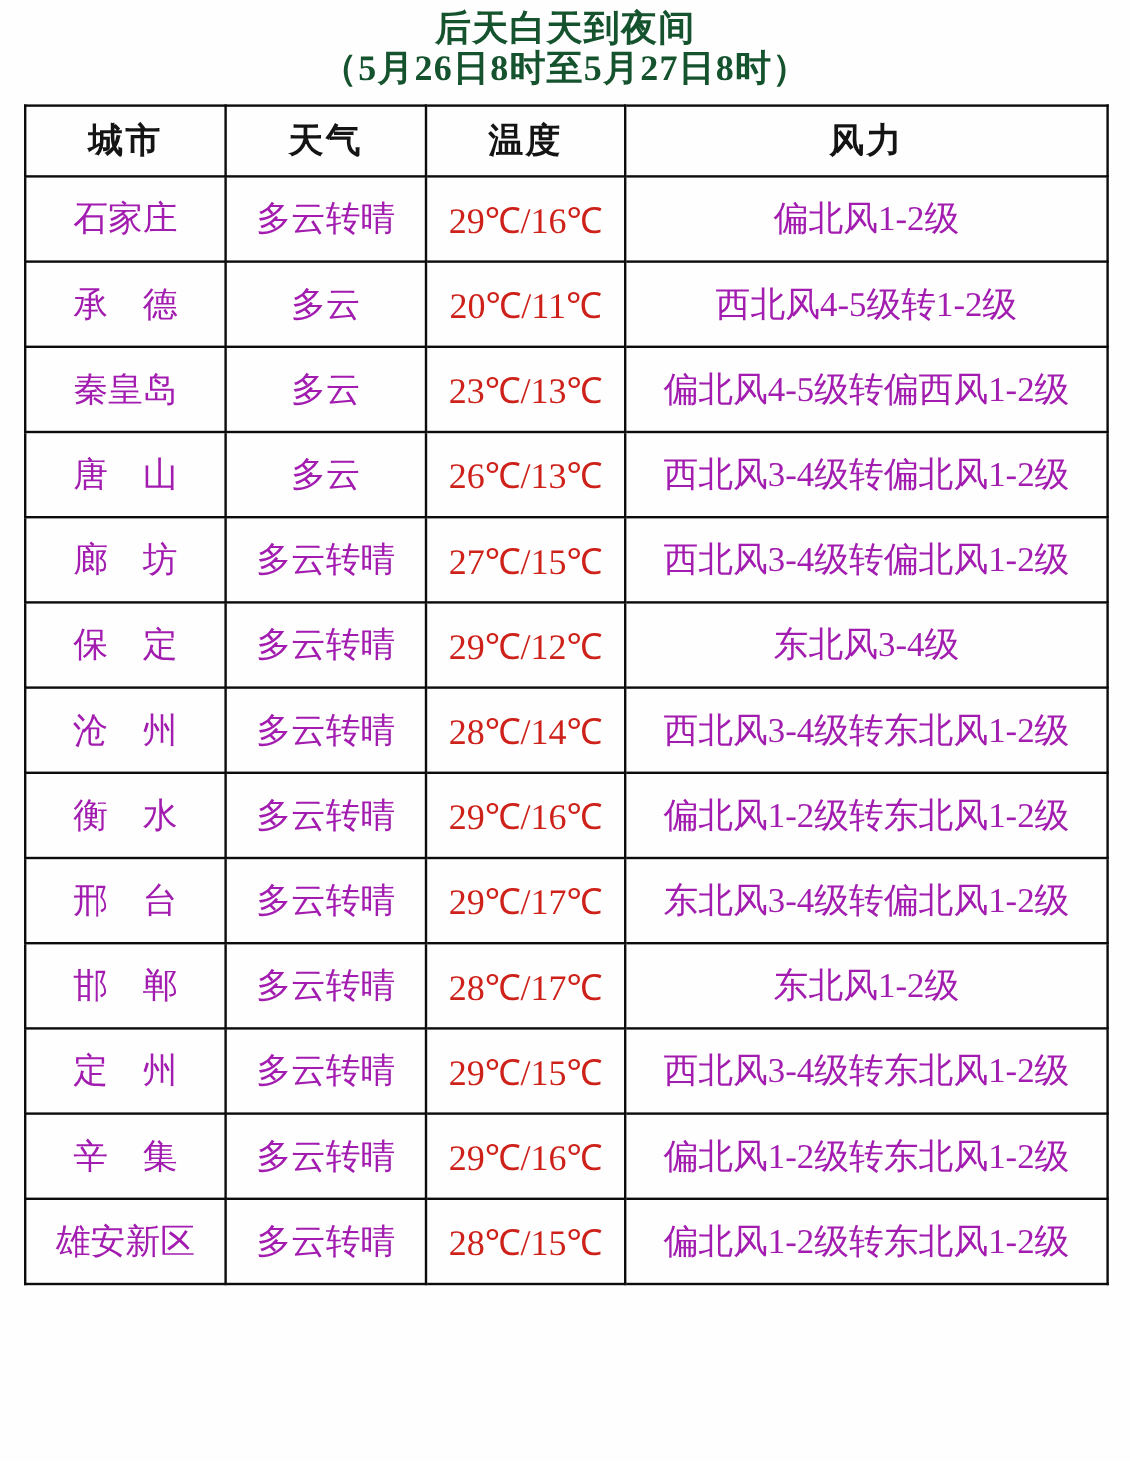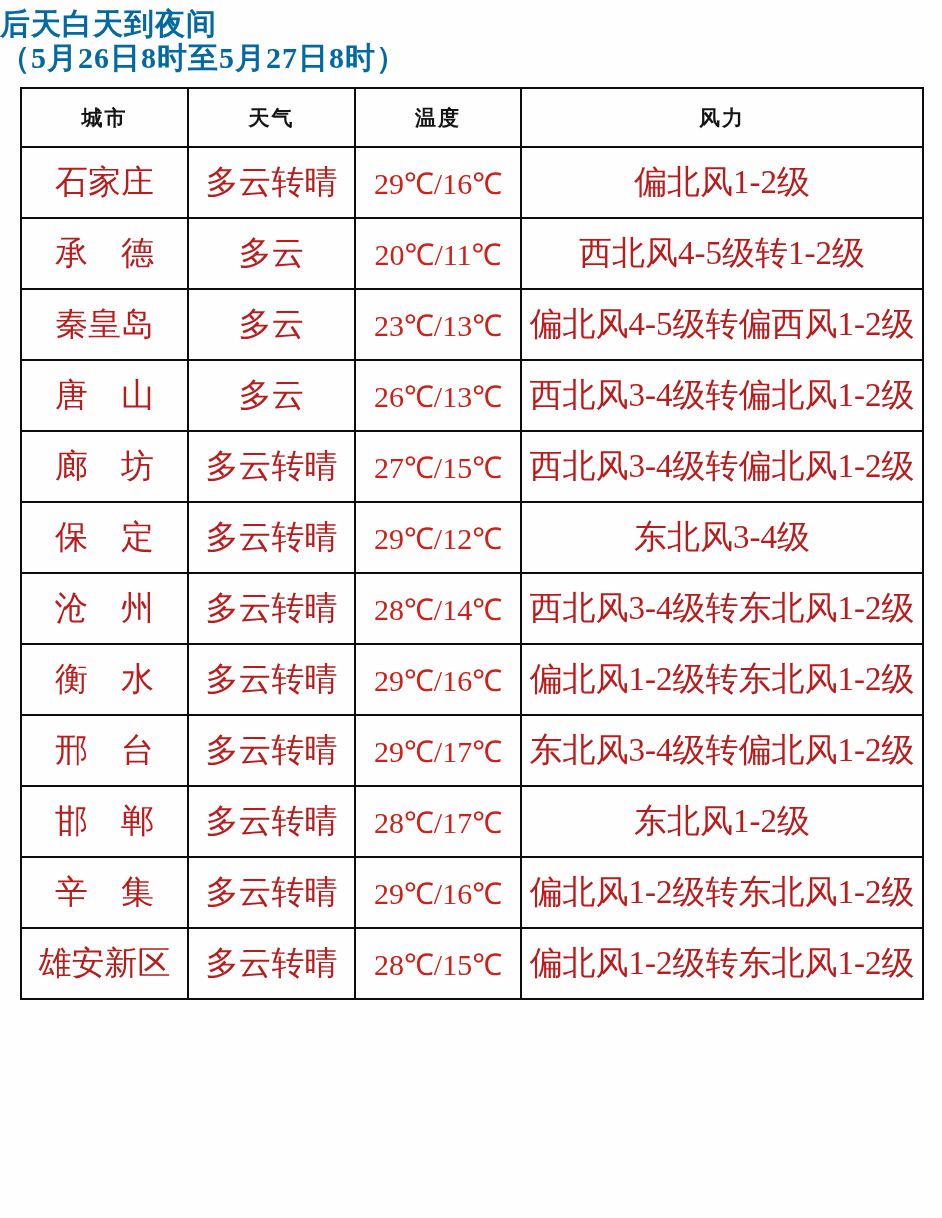--- a/index.html
+++ b/index.html
@@ -14,21 +14,22 @@
     overflow: hidden;
   }
   .page {
     width: 942px;
     height: 1218px;
     background: #fefefe;
     box-sizing: border-box;
   }
   .title-wrap {
     padding-top: 7px;
-    color: #0369a1;
+    text-align: center;
+    color: #14532d;
     font-weight: bold;
     line-height: 34px;
     font-size: 30px;
     letter-spacing: 1px;
   }
   table.forecast {
     margin: 12px auto 0 20px;
     width: 902px;
     border-collapse: collapse;
     table-layout: fixed;
@@ -37,29 +38,29 @@
   table.forecast td {
     border: 2px solid #0c0c0c;
     text-align: center;
     vertical-align: middle;
     padding: 0;
     overflow: hidden;
     white-space: nowrap;
   }
   table.forecast th {
     height: 57px;
-    font-size: 21px;
+    font-size: 29px;
     font-weight: bold;
     color: #141414;
     letter-spacing: 2px;
   }
   table.forecast td {
     height: 69px;
-    font-size: 33px;
-    color: #b91c1c;
+    font-size: 29px;
+    color: #a21caf;
   }
   table.forecast td.temp {
     color: #cd211a;
     font-size: 30px;
     font-family: Liberation Serif, serif;
   }
   col.c-city    { width: 167px; }
   col.c-weather { width: 167px; }
   col.c-temp    { width: 166px; }
   col.c-wind    { width: 402px; }
@@ -144,20 +145,26 @@
           <td class="temp">29℃/17℃</td>
           <td>东北风3-4级转偏北风1-2级</td>
         </tr>
         <tr>
           <td>邯　郸</td>
           <td>多云转晴</td>
           <td class="temp">28℃/17℃</td>
           <td>东北风1-2级</td>
         </tr>
         <tr>
+          <td>定　州</td>
+          <td>多云转晴</td>
+          <td class="temp">29℃/15℃</td>
+          <td>西北风3-4级转东北风1-2级</td>
+        </tr>
+        <tr>
           <td>辛　集</td>
           <td>多云转晴</td>
           <td class="temp">29℃/16℃</td>
           <td>偏北风1-2级转东北风1-2级</td>
         </tr>
         <tr>
           <td>雄安新区</td>
           <td>多云转晴</td>
           <td class="temp">28℃/15℃</td>
           <td>偏北风1-2级转东北风1-2级</td>

